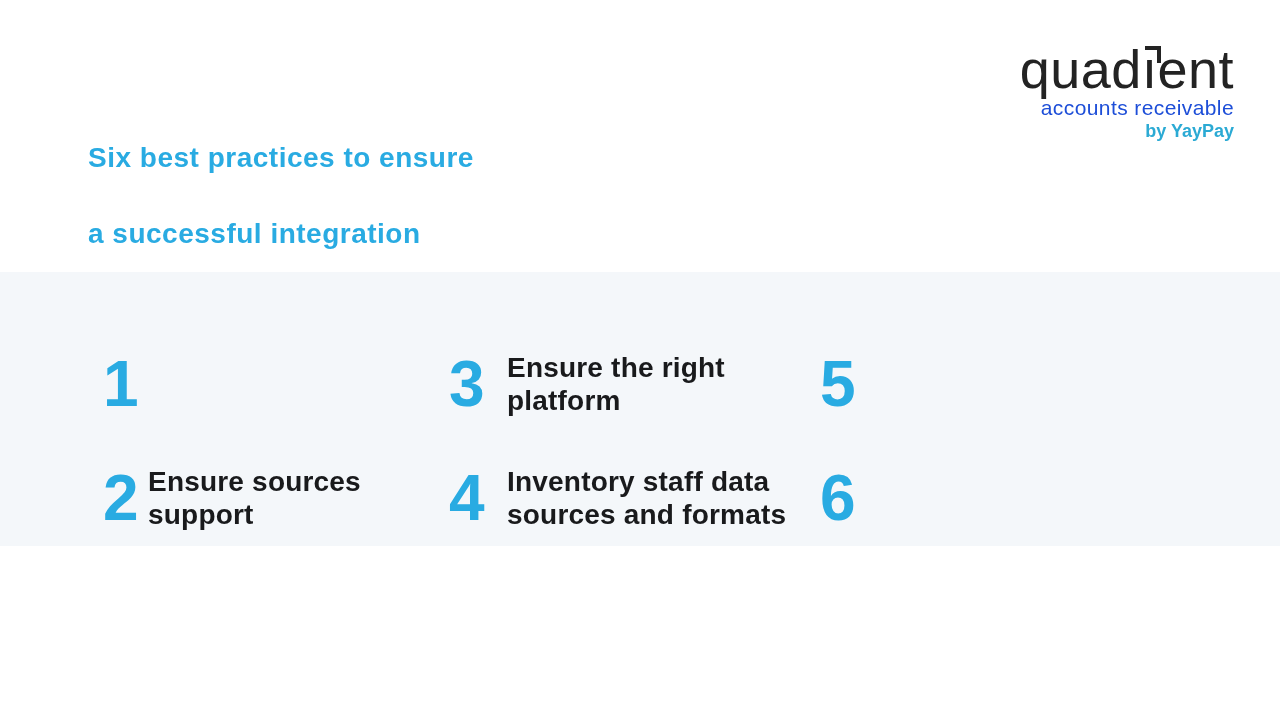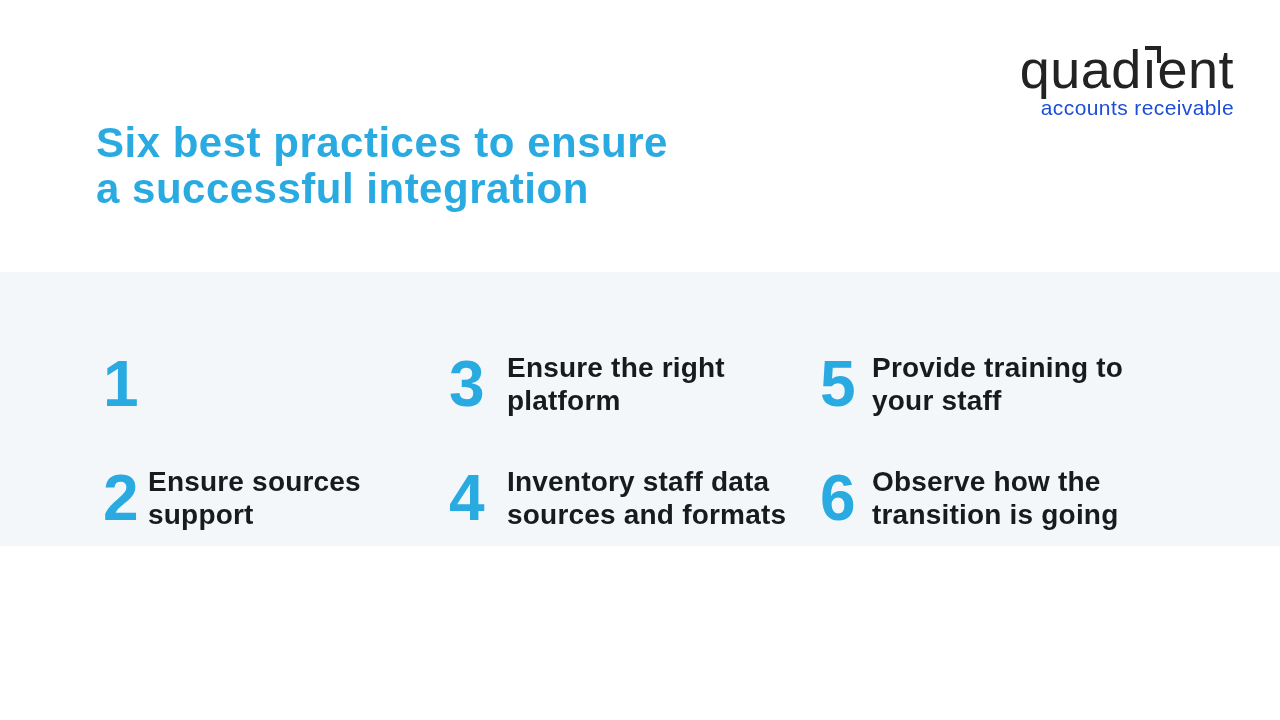--- a/index.html
+++ b/index.html
@@ -56,26 +56,26 @@
     font-size: 18px;
     line-height: 20px;
     font-weight: bold;
     color: #2BAAD4;
     margin-top: 2px;
   }
 
   
   .title {
     position: absolute;
-    left: 96px;
+    left: 88px;
     top: 120px;
     margin: 0;
-    font-size: 42px;
+    font-size: 28px;
     font-weight: bold;
-    line-height: 46px;
+    line-height: 76px;
     letter-spacing: 0.5px;
     color: #29ABE2;
     white-space: pre-line;
   }
 
   
   .band {
     position: absolute;
     left: 0;
     top: 272px;
@@ -120,20 +120,21 @@
   }
 </style>
 </head>
 <body>
 
 <div class="page">
 
   <div class="logo">
     <div class="logo-name"><span>quad</span><span class="i-wrap"><span>ı</span><span class="i-mark"></span></span><span>ent</span></div>
     <div class="logo-sub">accounts receivable</div>
+    <div class="logo-by">by YayPay</div>
   </div>
 
   <h1 class="title">Six best practices to ensure
 a successful integration</h1>
 
   <div class="band"></div>
 
   <div class="item c1 r1">
     <div class="num">1</div>
   </div>
@@ -147,27 +148,23 @@
     <div class="label">Ensure the right
 platform</div>
   </div>
   <div class="item c2 r2">
     <div class="num">4</div>
     <div class="label">Inventory staff data
 sources and formats</div>
   </div>
   <div class="item c3 r1">
     <div class="num">5</div>
-    <div class="label">Provide training to
-your staff</div>
   </div>
   <div class="item c3 r2">
     <div class="num">6</div>
-    <div class="label">Observe how the
-transition is going</div>
   </div>
 
   <svg class="wave" width="370" height="140" viewBox="0 0 370 140">
     <path d="M 53 17 C 62 40, 72 58, 88 74 C 105 91, 128 106, 152 108 C 184 110, 208 90, 235 69 C 258 51, 280 42, 297 48 C 313 54, 324 63, 330 73" fill="none" stroke="#000000" stroke-width="4" stroke-linecap="round"></path>
     <circle cx="85" cy="73" r="23" fill="#6CBE4B"></circle>
     <circle cx="336" cy="81" r="16" fill="#F3500F"></circle>
   </svg>
 
 </div>
 

